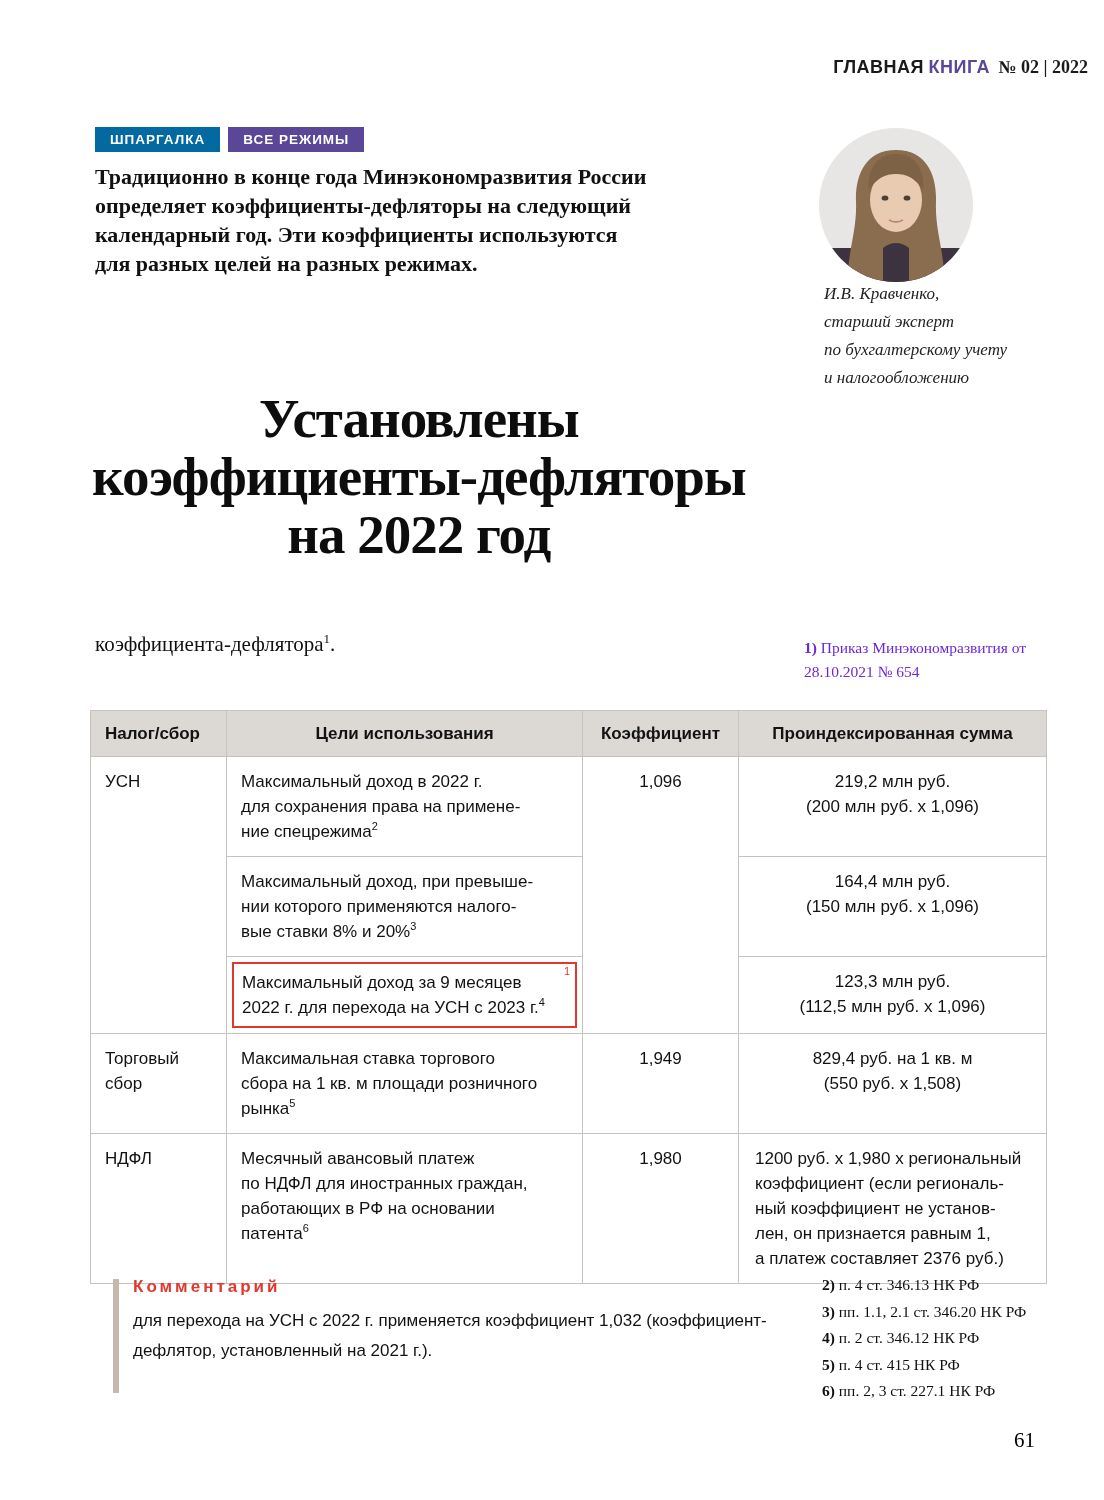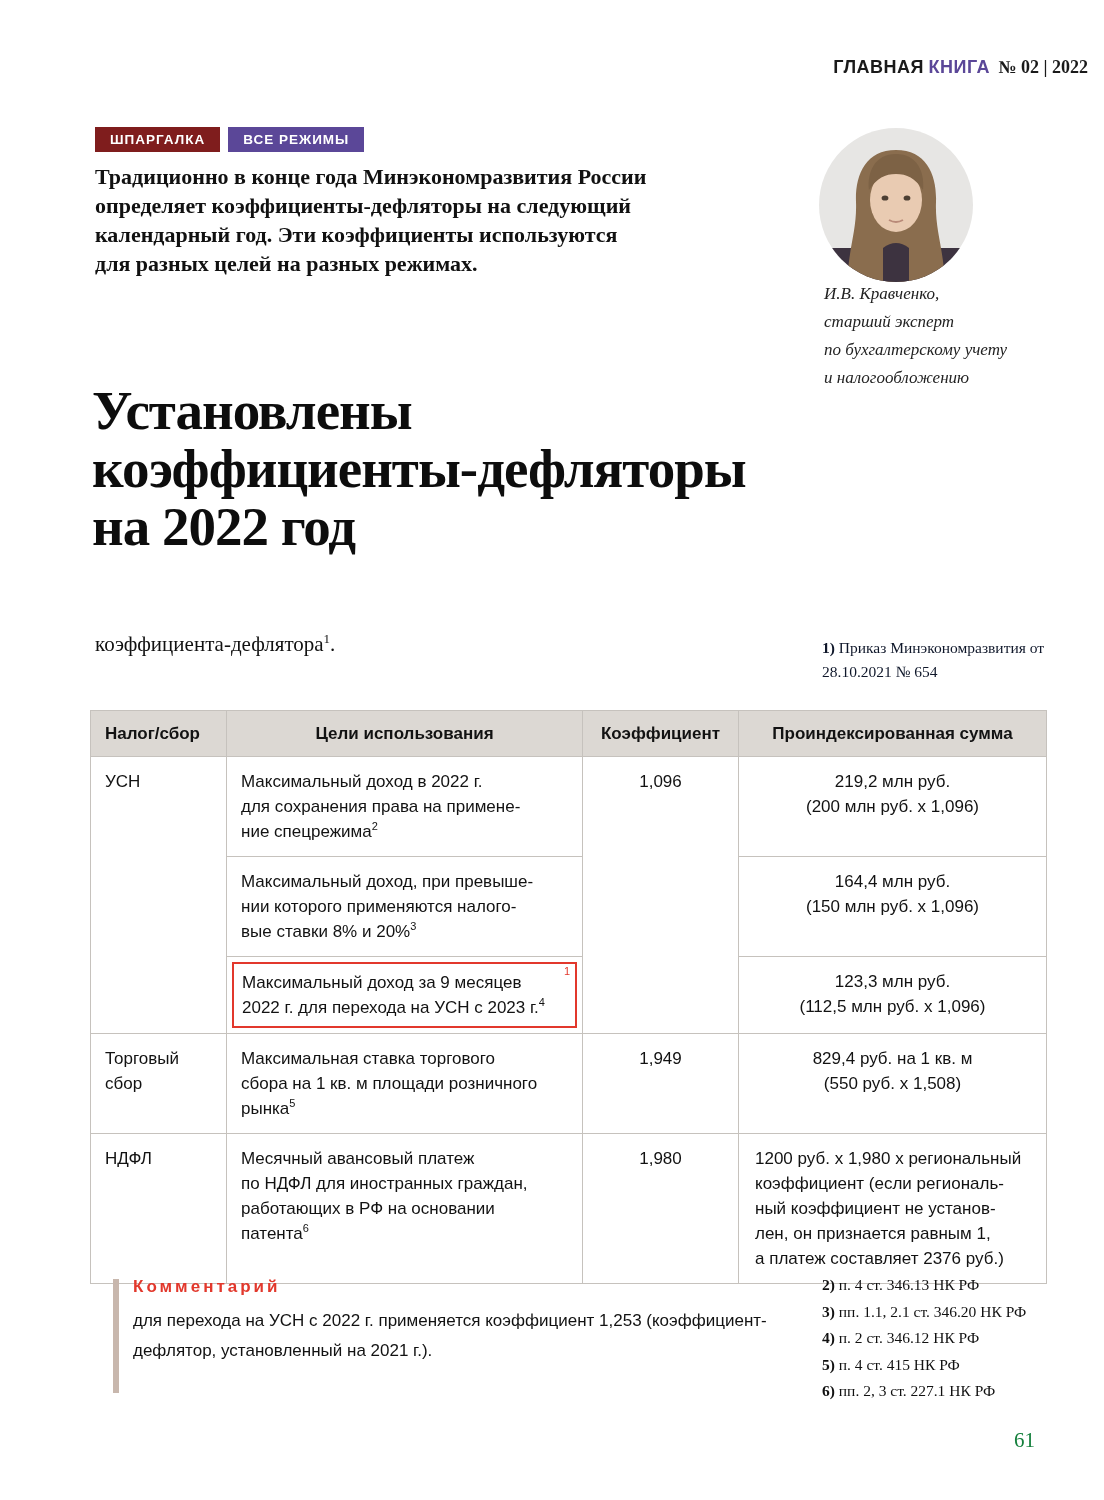--- a/index.html
+++ b/index.html
@@ -9,38 +9,38 @@
   }
   
   .masthead{position:absolute;top:57px;right:58px;white-space:nowrap;}
   .brand-main{font-weight:bold;font-size:18px;letter-spacing:.5px;color:#1a1a1a;}
   .brand-accent{font-weight:bold;font-size:18px;letter-spacing:.5px;color:#5b4798;}
   .brand-issue{font-family:"Liberation Serif",serif;font-weight:bold;font-size:18px;color:#1a1a1a;margin-left:4px;}
   
   .badges{position:absolute;left:95px;top:127px;display:flex;gap:8px;}
   .badge{height:25px;line-height:25px;padding:0 15px;color:#ffffff;font-weight:bold;
          font-size:13.5px;letter-spacing:1px;}
-  .badge.red{background:#7f1d1d;}
+  .badge.red{background:#0369a1;}
   .badge.purple{background:#5b4798;}
   
   .lede{position:absolute;left:95px;top:162px;font-family:"Liberation Serif",serif;
         font-weight:bold;font-size:22px;line-height:29px;color:#111;}
   
   .author-photo{position:absolute;left:819px;top:128px;width:154px;height:154px;border-radius:50%;overflow:hidden;}
   .author-caption{position:absolute;left:824px;top:280px;font-family:"Liberation Serif",serif;
         font-style:italic;font-size:17px;line-height:28px;color:#222;}
   
-  .title{position:absolute;left:92px;top:382px;font-family:"Liberation Serif",serif;
-         font-weight:bold;font-size:55px;line-height:58px;letter-spacing:-1px;color:#0d0d0d;}
+  .title{position:absolute;left:92px;top:390px;font-family:"Liberation Serif",serif;
+         font-weight:bold;font-size:55px;line-height:58px;letter-spacing:-1px;color:#0d0d0d;text-align:center;}
   
   .intro{position:absolute;left:95px;top:622px;font-family:"Liberation Serif",serif;
          font-size:21px;line-height:33px;color:#111;}
   .intro sup{font-size:13px;}
-  .side-note{position:absolute;left:822px;top:636px;width:232px;font-family:"Liberation Serif",serif;
-         font-size:15.5px;line-height:24px;color:#0f172a;}
+  .side-note{position:absolute;left:804px;top:636px;width:232px;font-family:"Liberation Serif",serif;
+         font-size:15.5px;line-height:24px;color:#6d28d9;}
   .side-note b{font-weight:bold;}
   
   .deflator-table{position:absolute;left:90px;top:710px;border-collapse:collapse;table-layout:fixed;width:956px;}
   .deflator-table col.c1{width:136px}.deflator-table col.c2{width:356px}
   .deflator-table col.c3{width:156px}.deflator-table col.c4{width:308px}
   .deflator-table th,.deflator-table td{border:1px solid #c6c2bd;vertical-align:top;}
   .deflator-table th{background:#dcd8d3;height:45px;vertical-align:middle;
        font-size:17px;font-weight:bold;text-align:center;padding:0 6px;color:#121212;}
   .deflator-table th.h-tax{text-align:left;padding-left:14px;}
   .deflator-table td{font-size:17px;line-height:25px;padding:12px 14px;color:#121212;}
@@ -57,21 +57,21 @@
   .comment-head{margin-left:20px;color:#e2382c;font-weight:bold;font-size:17px;letter-spacing:3px;}
   .comment-body{margin-left:20px;margin-top:9px;font-size:17px;line-height:29.5px;color:#121212;}
   .comment-marker{display:inline-block;width:19px;height:21px;background:#e9e7e4;color:#e2382c;
        font-size:13px;line-height:21px;text-align:center;vertical-align:baseline;margin-right:8px;}
   
   .footnotes{position:absolute;left:822px;top:1272px;font-family:"Liberation Serif",serif;
        font-size:15.5px;line-height:26.5px;color:#111;}
   .footnotes b{font-weight:bold;}
   
   .page-number{position:absolute;left:1014px;top:1428px;font-family:"Liberation Serif",serif;
-       font-size:21px;color:#15803d;}
+       font-size:21px;color:#000000;}
 </style>
 </head>
 <body>
 
 <div class="page">
 
   <div class="masthead">
     <span class="brand-main">ГЛАВНАЯ</span>
     <span class="brand-accent">КНИГА</span>
     <span class="brand-issue">№ 02 | 2022</span>
@@ -208,21 +208,21 @@
           <div>а платеж составляет 2376 руб.)</div>
         </td>
       </tr>
     </tbody>
   </table>
 
   <div class="comment">
     <div class="comment-bar"></div>
     <div class="comment-head">Комментарий</div>
     <div class="comment-body">
-      <div>для перехода на УСН с 2022 г. применяется коэффициент 1,253 (коэффициент-</div>
+      <div>для перехода на УСН с 2022 г. применяется коэффициент 1,032 (коэффициент-</div>
       <div>дефлятор, установленный на 2021 г.).</div>
     </div>
   </div>
 
   <div class="footnotes">
     <div><b>2)</b> <span>п. 4 ст. 346.13 НК РФ</span></div>
     <div><b>3)</b> <span>пп. 1.1, 2.1 ст. 346.20 НК РФ</span></div>
     <div><b>4)</b> <span>п. 2 ст. 346.12 НК РФ</span></div>
     <div><b>5)</b> <span>п. 4 ст. 415 НК РФ</span></div>
     <div><b>6)</b> <span>пп. 2, 3 ст. 227.1 НК РФ</span></div>

